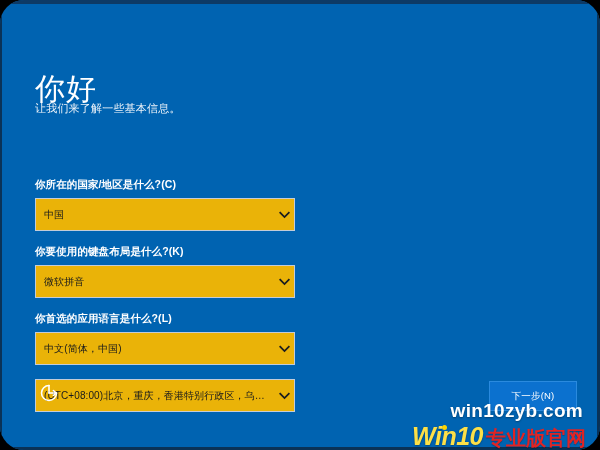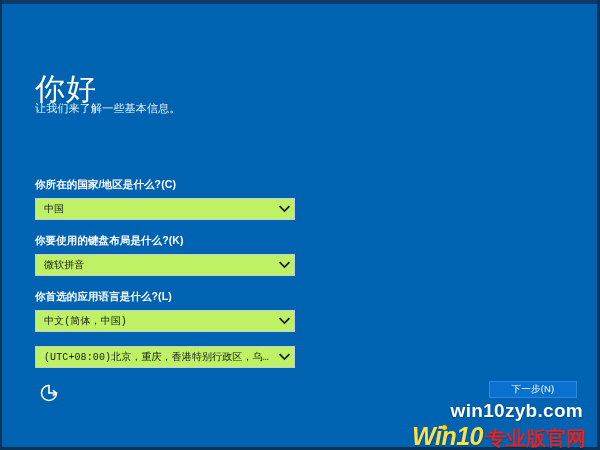--- a/index.html
+++ b/index.html
@@ -11,20 +11,21 @@
     font-family: "Liberation Sans", "DejaVu Sans", sans-serif;
   }
 
   #screen {
     position: relative;
     width: 600px;
     height: 450px;
     overflow: hidden;
     background: #0063b1;
     box-sizing: border-box;
+    border-radius: 24px;
   }
 
   
   .edge-top {
     position: absolute;
     left: 0; top: 0;
     width: 600px; height: 4px;
     background: #0d3a66;
   }
   .edge-bottom {
@@ -80,28 +81,27 @@
   }
   .field-label {
     font-size: 10.5px;
     font-weight: 700;
     color: #ffffff;
     margin-bottom: 6px;
     letter-spacing: 0.1px;
   }
   .dropdown {
     position: relative;
-    height: 22px;
-    background: #bef264;
+    height: 33px;
+    background: #eab308;
     border: 1px solid #c3ccd8;
     box-sizing: border-box;
     display: flex;
     align-items: center;
     cursor: pointer;
-    font-family: Liberation Mono, monospace;
   }
   .dropdown-value {
     font-size: 10px;
     color: #17191c;
     padding-left: 8px;
     white-space: nowrap;
     overflow: hidden;
     text-overflow: ellipsis;
     flex: 1;
     letter-spacing: 0.1px;
@@ -127,21 +127,21 @@
     cursor: pointer;
   }
   .ease-of-access svg { display: block; }
 
   
   .next-button {
     position: absolute;
     left: 489px;
     top: 381px;
     width: 88px;
-    height: 17px;
+    height: 30px;
     background: #0b71cf;
     border: 1px solid #2a8ade;
     box-sizing: border-box;
     display: flex;
     align-items: center;
     justify-content: center;
     cursor: pointer;
   }
   .next-button-label {
     font-size: 9.5px;

